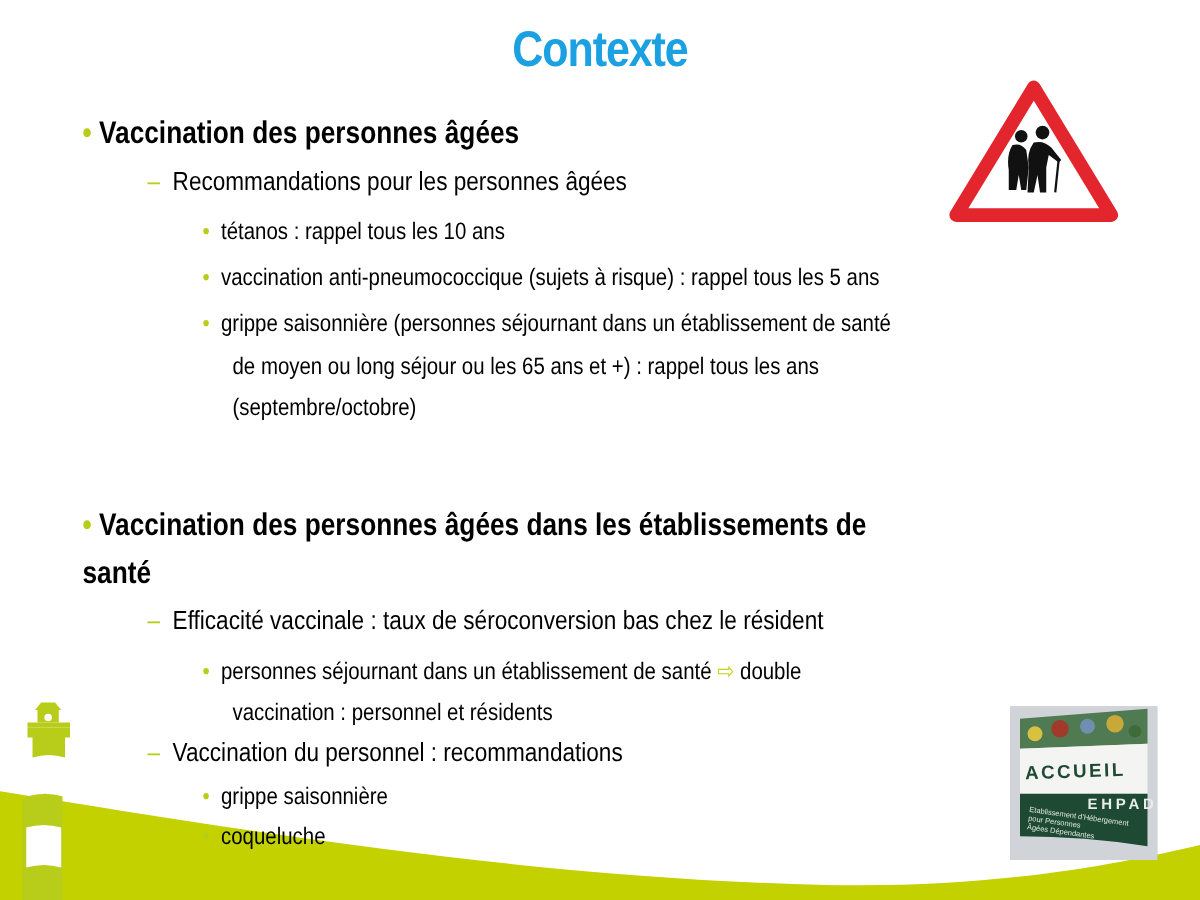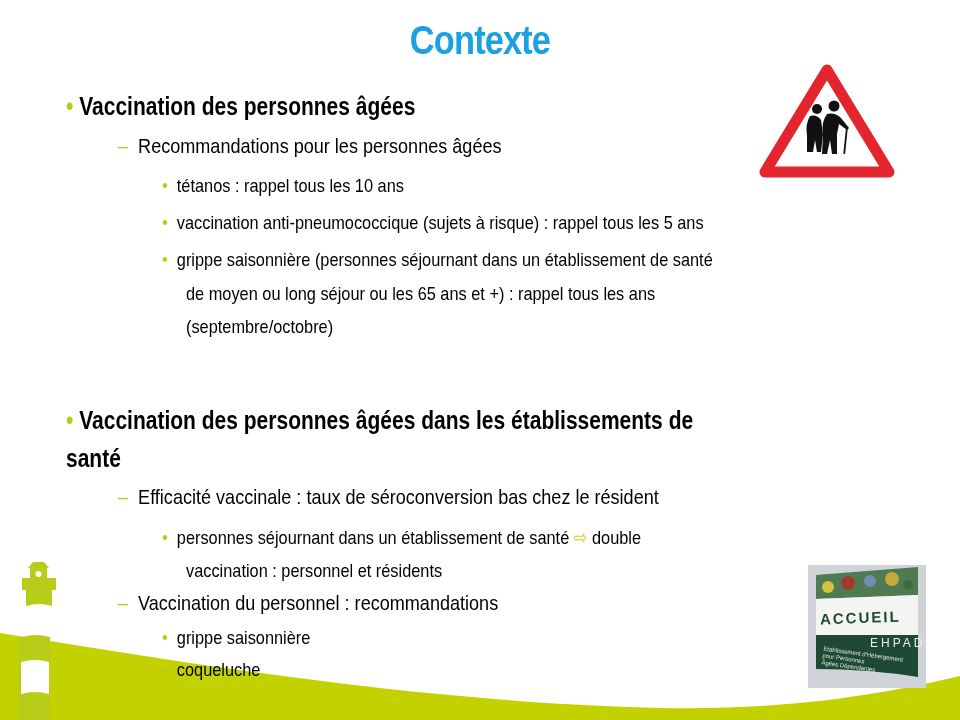--- a/index.html
+++ b/index.html
@@ -112,21 +112,21 @@
     <path d="M8 10 L110 2 L110 30 L8 34 Z" fill="#4f7a52"></path>
     <circle cx="20" cy="22" r="6" fill="#d8c040"></circle>
     <circle cx="40" cy="18" r="7" fill="#a13a2c"></circle>
     <circle cx="62" cy="16" r="6" fill="#6f8fb0"></circle>
     <circle cx="84" cy="14" r="7" fill="#c9a83a"></circle>
     <circle cx="100" cy="20" r="5" fill="#3f6a3a"></circle>
     <path d="M8 34 L110 30 L110 70 L8 70 Z" fill="#f4f4f2"></path>
     <path d="M8 70 L110 70 L110 112 Q60 104 8 104 Z" fill="#1e4a34"></path>
   </svg>
   <div style="position:absolute; left:12px; top:44px; font-size:15px; font-weight:bold; color:#1e4a34; letter-spacing:2px; transform:rotate(-2deg);">ACCUEIL</div>
-  <div style="position:absolute; left:18px; top:71px; font-size:12px; font-weight:normal; color:#e8eee8; letter-spacing:3px;padding-left:44px;">EHPAD</div>
+  <div style="position:absolute; left:18px; top:71px; font-size:12px; font-weight:bold; color:#e8eee8; letter-spacing:3px;padding-left:44px;">EHPAD</div>
   <div style="position:absolute; left:14px; top:86px; font-size:6px; color:#dde6dd; line-height:7px; transform:rotate(8deg);">
     <div>Etablissement d'Hébergement</div>
     <div>pour Personnes</div>
     <div>Âgées Dépendantes</div>
   </div>
 </div>
 
 <div class="txt l3" style="left:162px; top:624px;">
   <span class="bul">•</span>&nbsp;
   <span>grippe saisonnière</span>

